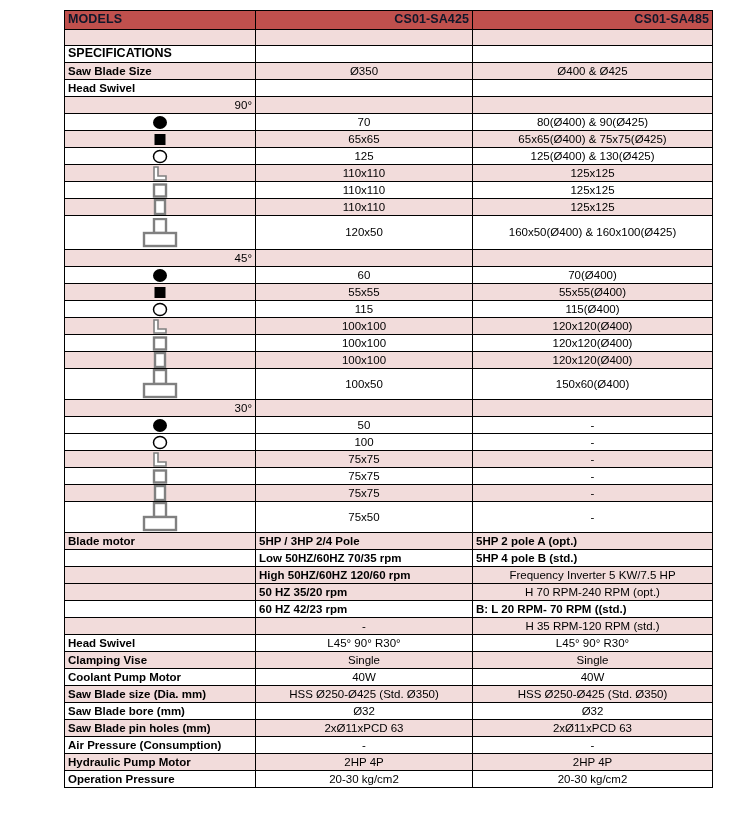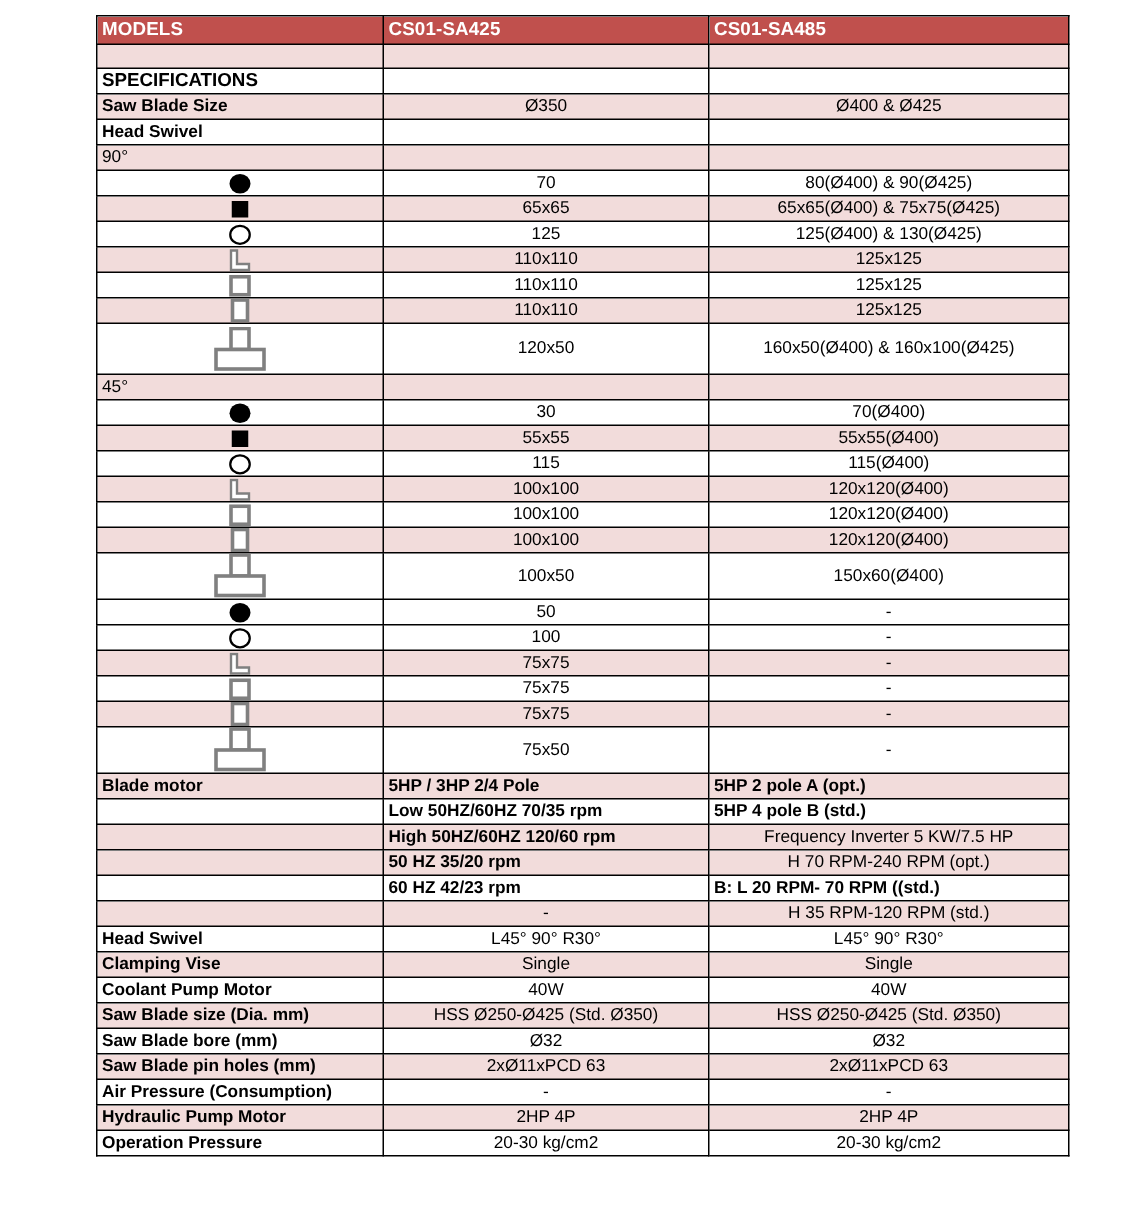--- a/index.html
+++ b/index.html
@@ -35,41 +35,41 @@
     border: 1.6px solid #000000;
     padding: 0 3px;
     height: 16px;
     vertical-align: middle;
     white-space: nowrap;
     overflow: hidden;
   }
   
   tr.hdr td {
     background: #c0504d;
-    color: #ffffff;
+    color: #0f172a;
     font-weight: bold;
     font-size: 12.5px;
     height: 18px;
     letter-spacing: .1px;
   }
   td.hdr-label { text-align: left; }
-  td.hdr-model { text-align: left; }
+  td.hdr-model { text-align: right; }
 
   
   .pink  { background: #f2dcdb; }
   .white { background: #ffffff; }
 
   
   .al { text-align: left; font-weight: bold; }
   .ac { text-align: center; }
 
   .bold { font-weight: bold; font-size: 12.5px; margin-left: 16px; }
 
   
-  td.angle { text-align: left; padding-left: 26px; }
+  td.angle { text-align: right; padding-left: 26px; }
 
   
   td.icon-cell {
     padding: 0;
     text-align: center;
   }
   td.icon-cell .ic-wrap {
     display: flex;
     align-items: center;
     justify-content: center;
@@ -225,21 +225,21 @@
         <tr class="">
           <td class="icon-cell white">
             <div class="ic-wrap">
               <span>
                 <svg class="icon-svg" width="20" height="15" viewBox="0 0 20 15">
                   <ellipse cx="10" cy="7.5" rx="7" ry="6.5" fill="#000"></ellipse>
                 </svg>
               </span>
             </div>
           </td>
-          <td class="ac white">30</td>
+          <td class="ac white">60</td>
           <td class="ac white">70(Ø400)</td>
         </tr>
         <tr class="">
           <td class="icon-cell pink">
             <div class="ic-wrap">
               <span>
                 <svg class="icon-svg" width="20" height="15" viewBox="0 0 20 15">
                   <rect x="4.5" y="2" width="11" height="11" fill="#000"></rect>
                 </svg>
               </span>
@@ -307,20 +307,25 @@
                 <svg class="icon-svg" width="36" height="30" viewBox="0 0 36 30">
                   <rect x="12" y="1" width="12" height="14" fill="#fff" stroke="#808080" stroke-width="2.4"></rect>
                   <rect x="2" y="15" width="32" height="13" fill="#fff" stroke="#808080" stroke-width="2.4"></rect>
                 </svg>
               </span>
             </div>
           </td>
           <td class="ac white">100x50</td>
           <td class="ac white">150x60(Ø400)</td>
         </tr>
+        <tr>
+          <td class="angle pink">30°</td>
+          <td class="pink"></td>
+          <td class="pink"></td>
+        </tr>
         <tr class="">
           <td class="icon-cell white">
             <div class="ic-wrap">
               <span>
                 <svg class="icon-svg" width="20" height="15" viewBox="0 0 20 15">
                   <ellipse cx="10" cy="7.5" rx="7" ry="6.5" fill="#000"></ellipse>
                 </svg>
               </span>
             </div>
           </td>

